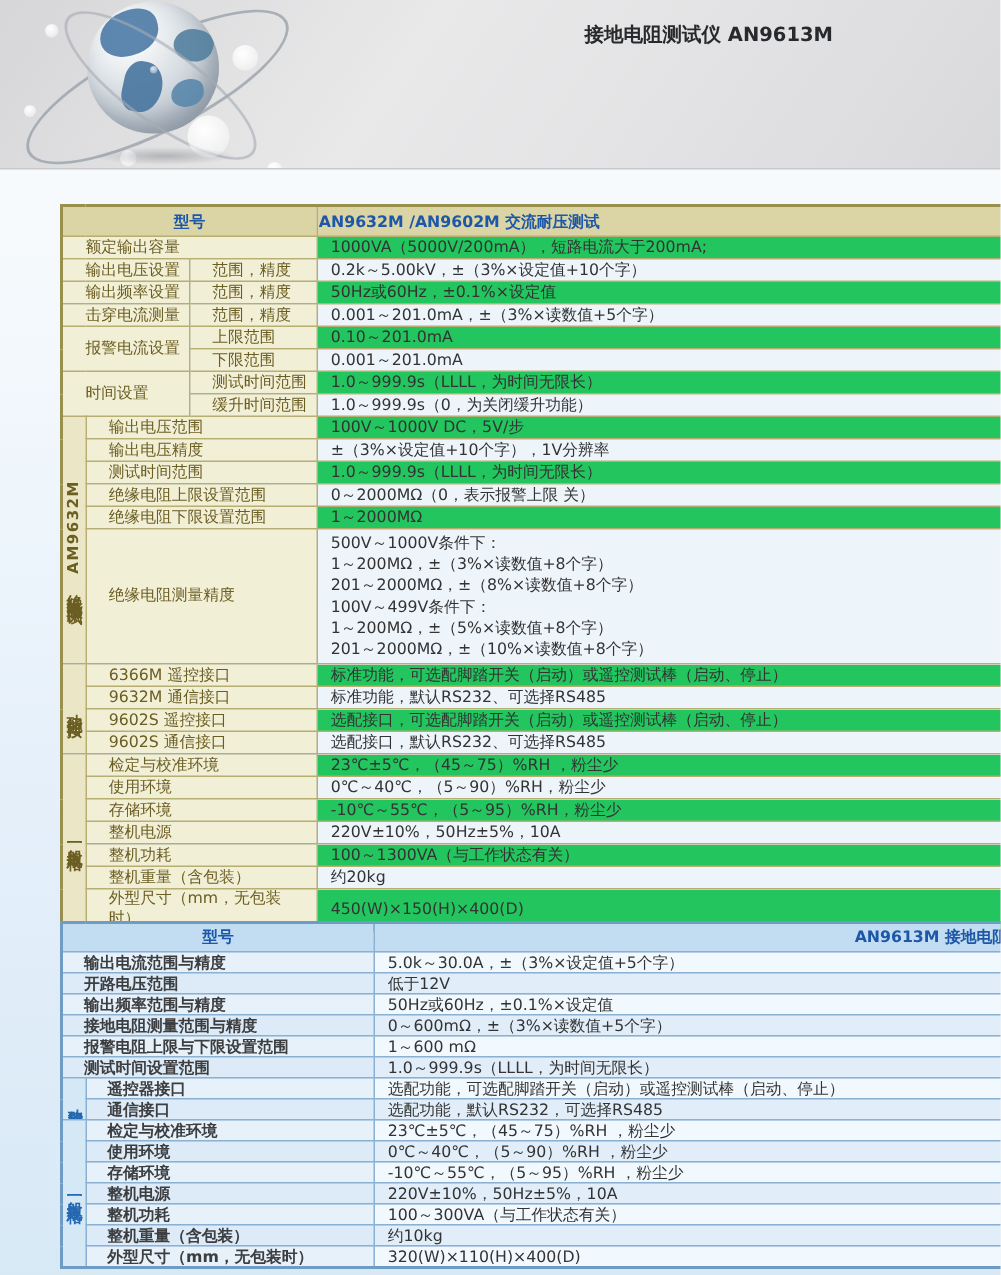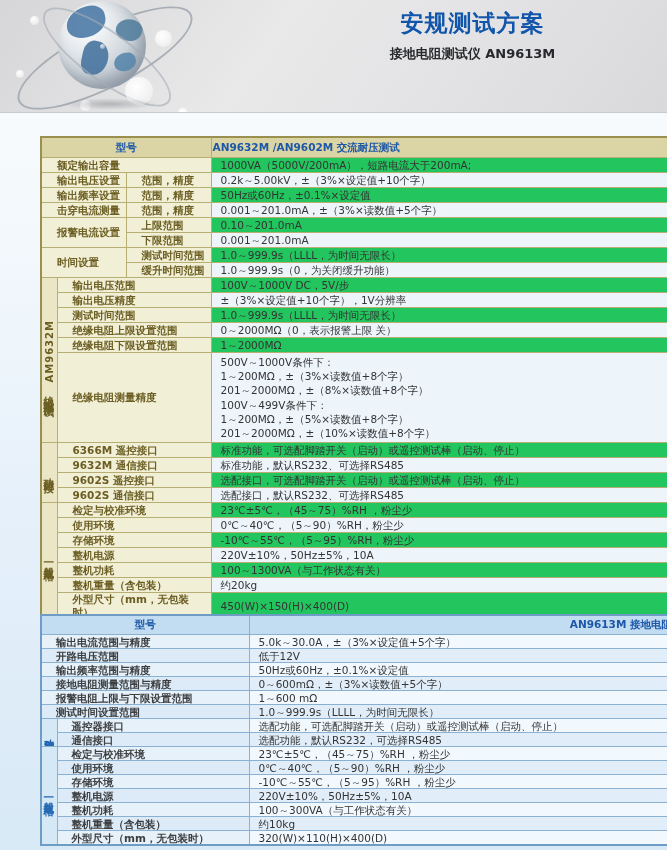--- a/index.html
+++ b/index.html
@@ -46,21 +46,21 @@
 
   
   table.spec{position:absolute;left:40px;width:656px;border-collapse:collapse;table-layout:fixed;}
   table.spec td,table.spec th{font-size:10.5px;overflow:hidden;vertical-align:middle;}
   
   .t1{top:136px;border:2px solid #99904f;}
   .t1 td,.t1 th{border:1px solid #b6ae72;}
   .t1 thead th{background:#dbd5a5;color:#1c57a8;font-weight:bold;height:17px;}
   .t1 th.model{text-align:center;}
   .t1 th.head-val{text-align:left;}
-  .t1 td.lab{background:#f2efd7;color:#6b5e22;font-weight:bold;text-align:left;padding:0 4px 0 15px;height:14px;line-height:13px;}
+  .t1 td.lab{background:#f2efd7;color:#6b5e22;font-weight:normal;text-align:left;padding:0 4px 0 15px;height:14px;line-height:13px;}
   .t1 td.sec{background:#ebe7c6;color:#6b5e22;font-weight:bold;text-align:center;padding:0;}
   .t1 td.val{background:#22c55e;color:#333;text-align:left;padding:0 6px 0 9px;height:14px;line-height:13px;}
   .t1 tbody tr:nth-child(even) td.val{background:#edf5fb;}
   .t1 td.val.multi{height:auto;padding-top:2px;padding-bottom:2px;}
   .t1 td.val.multi div{line-height:14.2px;}
   
   .t2{top:614px;border:2px solid #6f9cc4;}
   .t2 td,.t2 th{border:1px solid #8ab0d2;}
   .t2 thead th{background:#c2dcf1;color:#1c57a8;font-weight:bold;height:16px;}
   .t2 th.model{text-align:center;}
@@ -92,21 +92,20 @@
     <div class="dot d1"></div>
     <div class="dot d2"></div>
     <div class="dot d3"></div>
     <div class="dot d4"></div>
     <div class="dot d5"></div>
     <div class="dot d6"></div>
     <div class="dot d7"></div>
     <div class="globe-shadow"></div>
   </div>
   <div class="titles">
-    <div class="title-line">安规测试方案</div>
     <div class="subtitles">
       <div class="subtitle-line">接地电阻测试仪 AN9613M</div>
     </div>
   </div>
 </div>
 
 <table class="spec t1">
   <colgroup>
       <col style="width:16px">
       <col style="width:69px">

